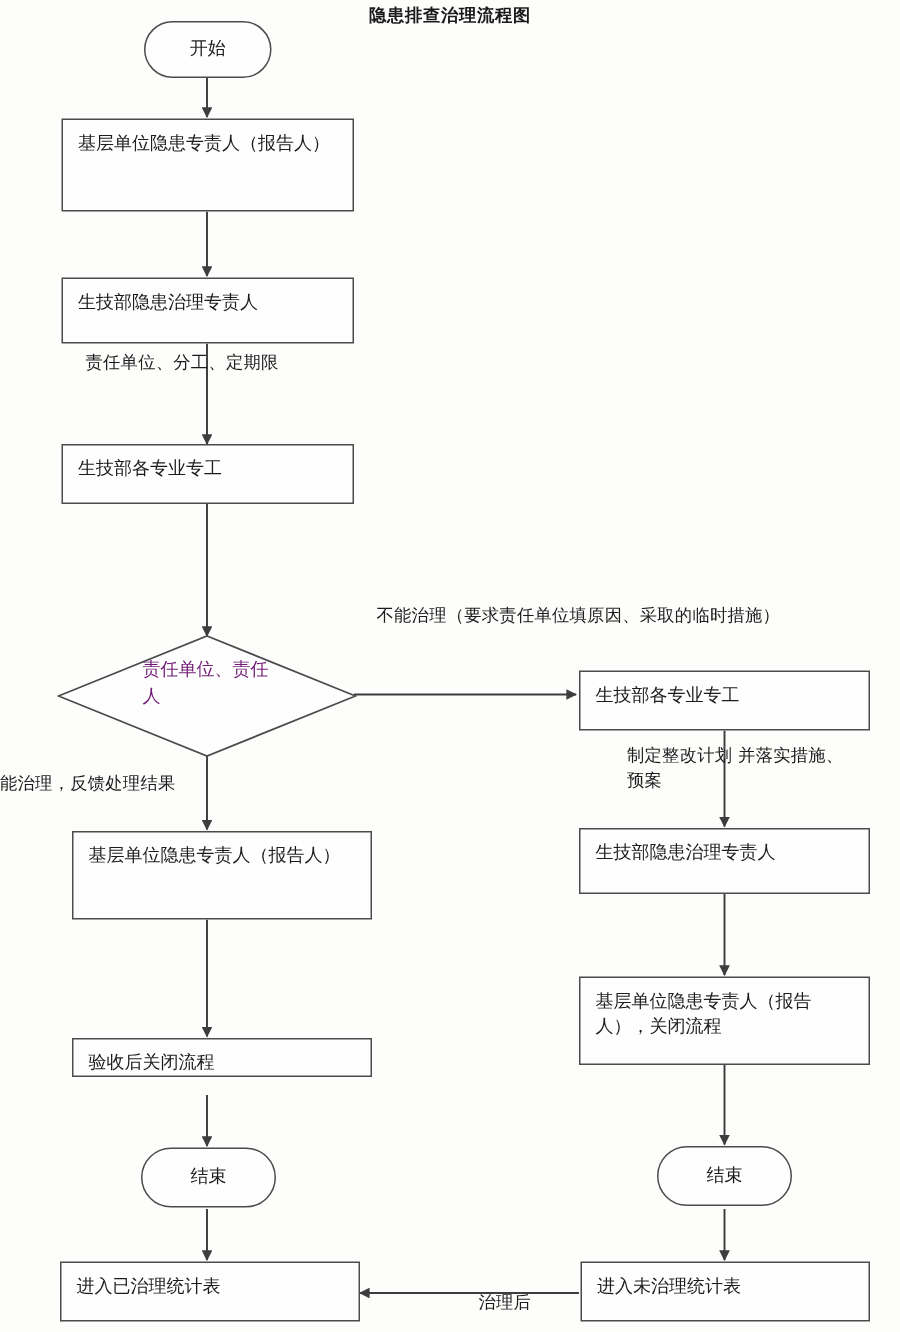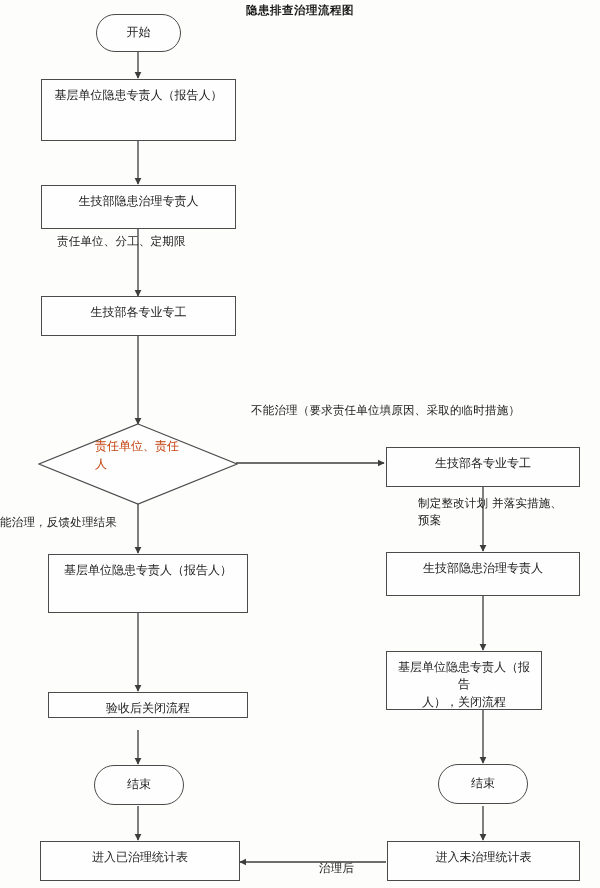--- a/index.html
+++ b/index.html
@@ -50,38 +50,38 @@
   }
   .node.terminal {
     border-radius: 22px;
     display: flex;
     align-items: center;
     justify-content: center;
   }
   .node-label {
     display: block;
     padding: 7px 10px 0 10px;
-    text-align: center;
+    text-align: left;
     white-space: pre-line;
   }
   .node.terminal .node-label {
     padding: 0;
   }
   .edge-label {
     position: absolute;
     font-size: 11.5px;
     color: #1c1c1c;
     line-height: 1.5;
     white-space: pre-line;
     letter-spacing: 0.2px;
   }
   .diamond-label {
     position: absolute;
     font-size: 12px;
-    color: #c2410c;
+    color: #701a75;
     line-height: 1.5;
     text-align: left;
     white-space: pre-line;
   }
 </style>
 </head>
 <body>
 
 <div id="page">
 
@@ -173,21 +173,21 @@
     <span class="node-label">生技部各专业专工</span>
   </div>
 
   <div class="edge-label" style="left:418px; top:495px; width:190px;">制定整改计划 并落实措施、
 预案</div>
 
   <div class="node rect" style="left:386px; top:552px; width:194px; height:44px;">
     <span class="node-label">生技部隐患治理专责人</span>
   </div>
 
-  <div class="node rect" style="left:386px; top:651px; width:156px; height:59px;">
+  <div class="node rect" style="left:386px; top:651px; width:194px; height:59px;">
     <span class="node-label">基层单位隐患专责人（报告
 人），关闭流程</span>
   </div>
 
   <div class="node terminal" style="left:438px; top:764px; width:90px; height:40px;">
     <span class="node-label">结束</span>
   </div>
 
   <div class="node rect" style="left:387px; top:841px; width:193px; height:40px;">
     <span class="node-label">进入未治理统计表</span>

